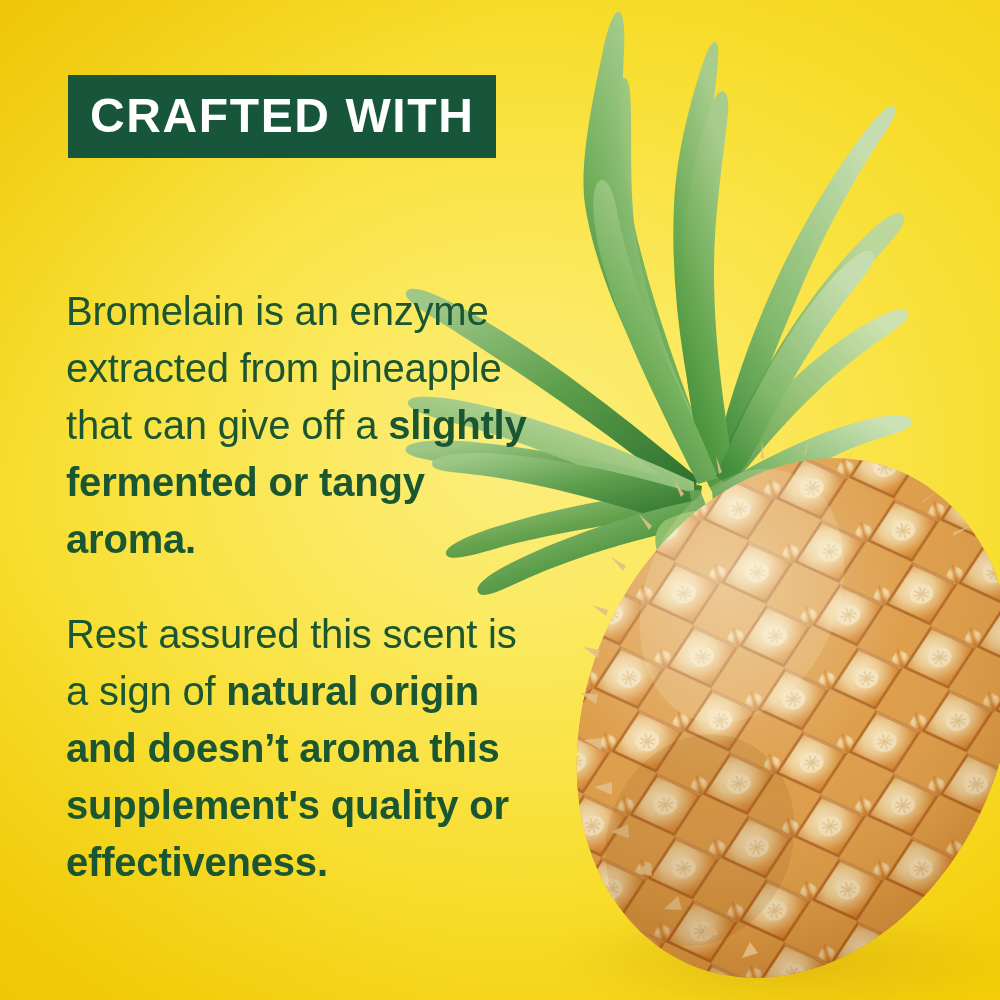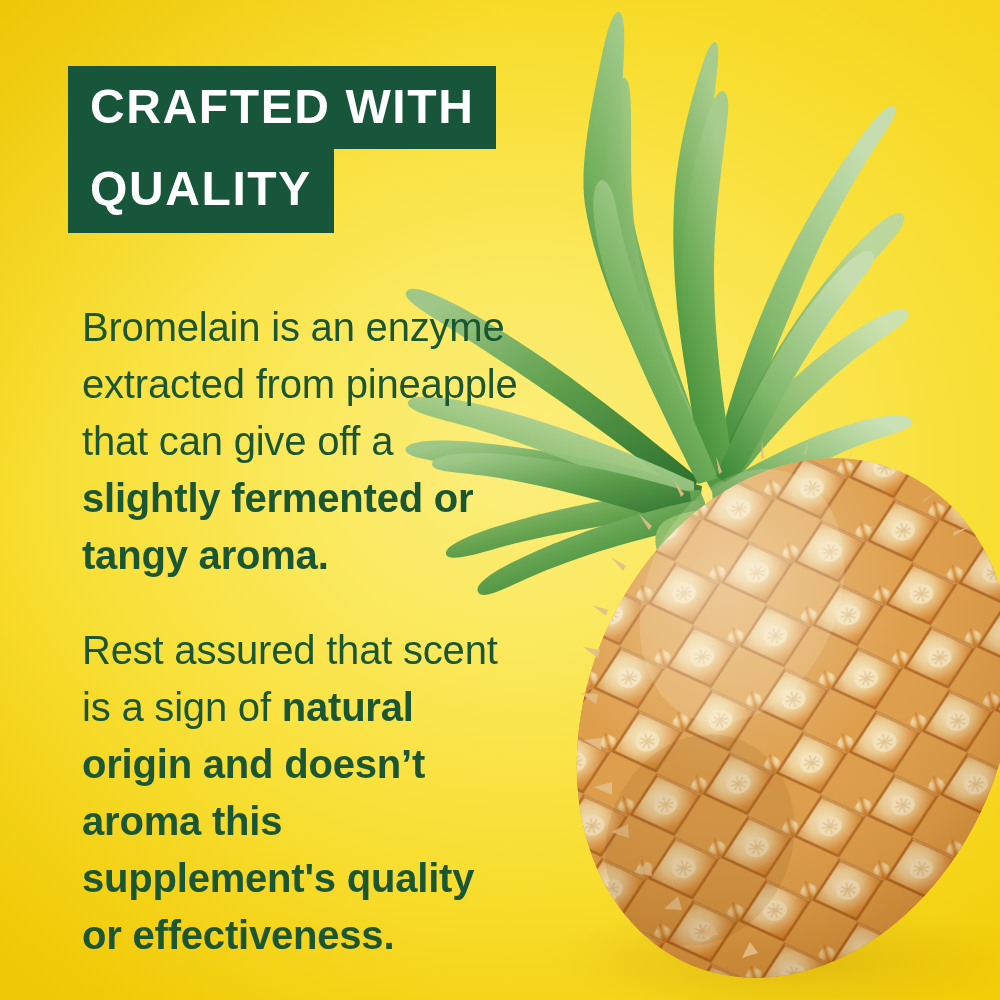--- a/index.html
+++ b/index.html
@@ -23,36 +23,36 @@
       linear-gradient(45deg, rgba(228,185,0,.22) 0%, rgba(228,185,0,0) 24%);
     z-index:1;
   }
 
   
   #pineapple{position:absolute;left:0;top:0;width:1000px;height:1000px;z-index:2;pointer-events:none;}
 
   
   #content{position:absolute;inset:0;z-index:5;}
 
-  .headline{position:absolute;left:68px;top:66px;}
+  .headline{position:absolute;left:68px;top:75px;}
   .hl-line{
     display:block;background:#17563A;color:#FFFFFF;
     font-weight:bold;letter-spacing:1.6px;
     font-size:48px;line-height:1;
     padding:17px 22px 18px 22px;
     width:max-content;
   }
   .hl-line.l2{margin-top:0;padding-top:16px;padding-bottom:20px;}
 
   .body-copy{
     position:absolute;left:66px;top:283px;width:470px;
     color:#1B5632;font-size:40px;line-height:57px;
     letter-spacing:-0.2px;
   }
-  .para{margin:16px;}
+  .para{margin:0;}
   .para.p2{margin-top:38px;}
   .b{font-weight:bold;}
   .r{font-weight:normal;}
 </style>
 </head>
 <body>
 
 <div id="stage">
 
   <div class="vignette"></div>
@@ -203,22 +203,21 @@
       <ellipse cx="742" cy="596" rx="96" ry="132" transform="rotate(23 742 596)" fill="#FFF3D2" opacity=".18"></ellipse>
 
       <ellipse cx="700" cy="840" rx="92" ry="108" transform="rotate(23 700 840)" fill="#7A4208" opacity=".12"></ellipse>
     </g>
   </svg>
 
   <div id="content">
 
     <div class="headline">
       <span class="hl-line l1">CRAFTED WITH</span>
-      <span class="hl-line l2">QUALITY</span>
     </div>
 
     <div class="body-copy">
       <p class="para p1"><span class="r">Bromelain is an enzyme extracted from pineapple that can give off a </span><span class="b">slightly fermented or tangy aroma.</span></p>
-      <p class="para p2"><span class="r">Rest assured that scent is a sign of </span><span class="b">natural origin and doesn’t aroma this supplement's quality or effectiveness.</span></p>
+      <p class="para p2"><span class="r">Rest assured this scent is a sign of </span><span class="b">natural origin and doesn’t aroma this supplement's quality or effectiveness.</span></p>
     </div>
 
   </div>
 </div>
 
 </body></html>

